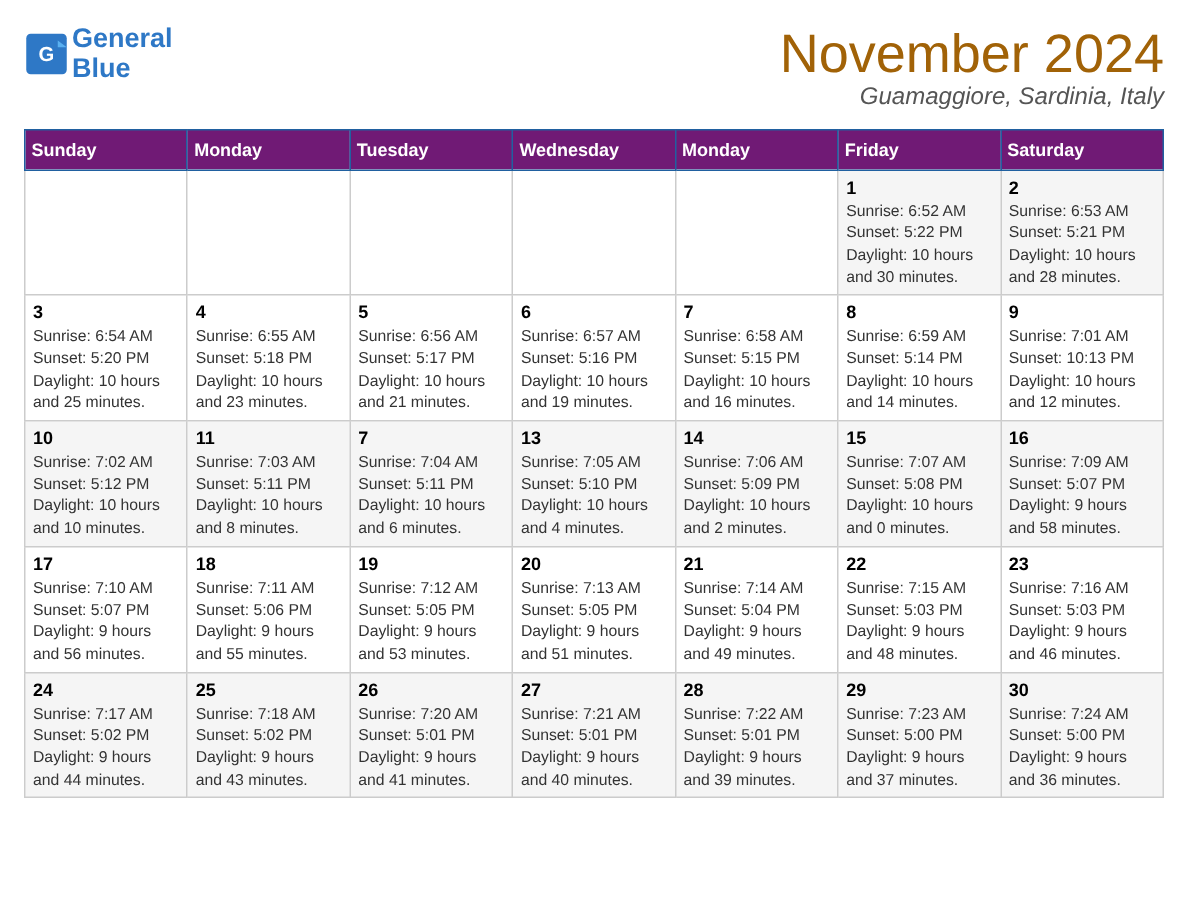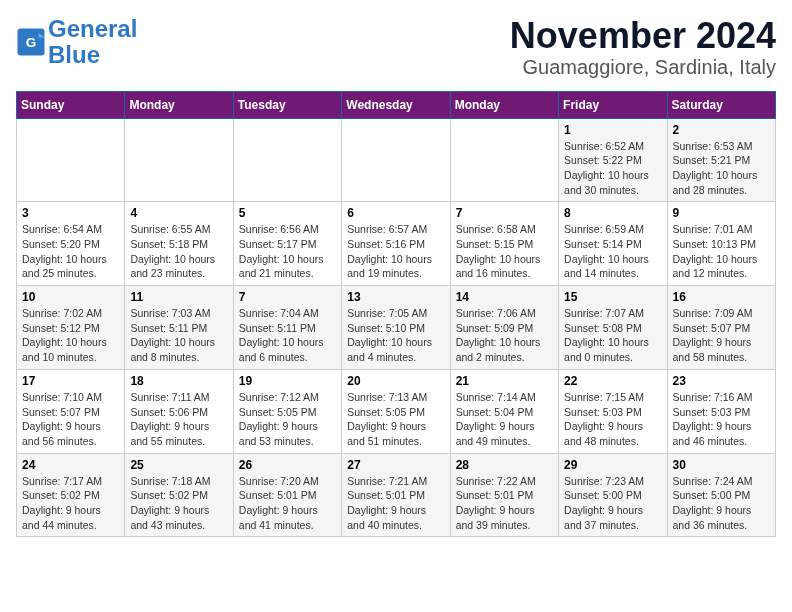--- a/index.html
+++ b/index.html
@@ -14,46 +14,47 @@
       display: flex;
       justify-content: space-between;
       align-items: flex-start;
       margin-bottom: 12px;
     }
     .logo-area {
       display: flex;
       align-items: center;
     }
     .logo-text {
-      font-size: 24px;
+      font-size: 18px;
       font-weight: bold;
       line-height: 1.1;
       color: #333;
     }
     .logo-text span {
       color: #2e78c6;
     }
     .logo-icon {
       width: 30px;
       height: 30px;
       margin-right: 2px;
     }
     .title-area {
       text-align: right;
     }
     .month-title {
       font-size: 36px;
-      font-weight: bold;
-      color: #0f172a;
+      font-weight: normal;
+      color: #a16207;
       line-height: 1.1;
       margin-left: 31px;
     }
     .location-title {
-      font-size: 20px;
+      font-size: 16px;
       color: #555;
+      font-style: italic;
     }
     .calendar-table {
       width: 100%;
       border-collapse: collapse;
       font-size: 11px;
     }
     .calendar-table thead th {
       background-color: #701a75;
       color: #fff;
       padding: 6px 4px;

